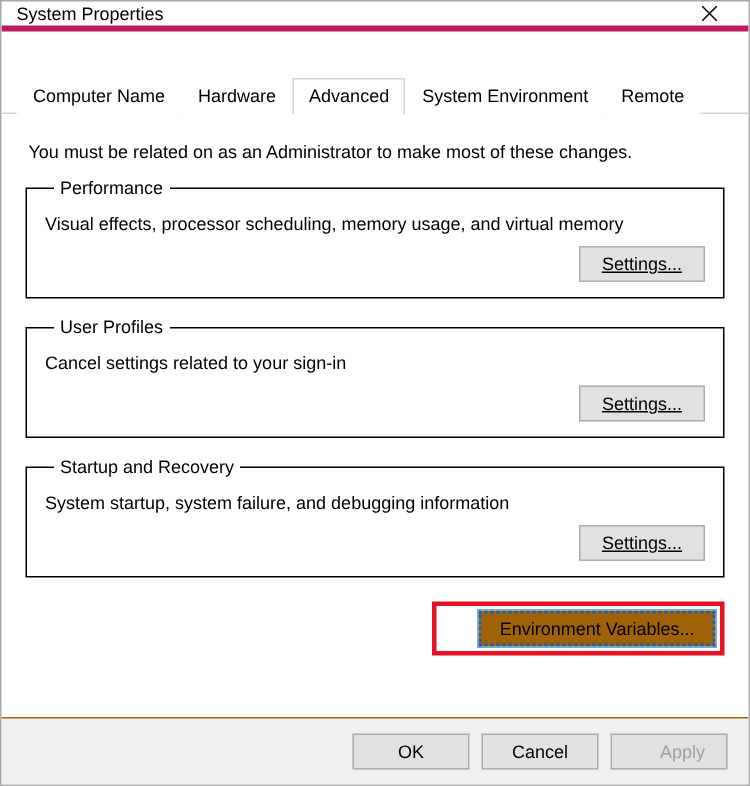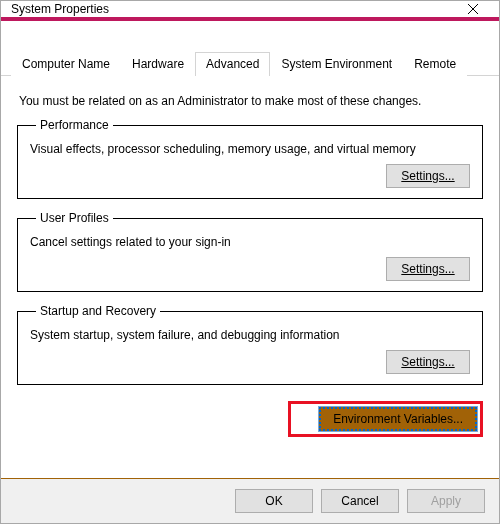--- a/index.html
+++ b/index.html
@@ -11,21 +11,21 @@
     .tab { padding: 4px 10px 5px 10px; border: 1px solid transparent; border-bottom: none; cursor: pointer; position: relative; top: 1px; background: #fff; margin-top: 22px; }
     .tab.active { border-color: #d4d4d4; background: #fff; z-index: 2; }
     .tab:not(.active) { color: #000; }
     .content { flex: 1; padding: 14px 16px 10px 16px; display: flex; flex-direction: column; }
     .intro { margin: 4px 2px 10px 2px; }
     fieldset { border: 1px solid #000000; margin-bottom: 12px; padding: 10px 12px 10px 12px; position: relative; }
     legend { padding: 0 4px; margin-left: 6px; font-size: 12px; }
     .desc { margin-bottom: 8px; }
     .btn-row { display: flex; justify-content: flex-end; margin-top: 6px; }
     button.win { background: #e1e1e1; border: 1px solid #adadad; padding: 4px 14px; min-width: 84px; cursor: pointer; font-size: 12px; }
-    button.win:disabled { color: #a0a0a0; cursor: default; }
+    button.win:disabled { color: #a0a0a0; cursor: default; text-align: right; }
     .settings-btn { text-decoration: underline; }
     .env-row { display: flex; justify-content: flex-end; margin-top: 4px; margin-bottom: 8px; }
     .env-highlight { border: 3px solid #e81123; padding: 3px; }
     .env-btn { background: #a16207; border: 2px dotted #0066cc; padding: 3px 12px; cursor: pointer; font-size: 12px; outline: 1px solid #7aa7d4; margin-left: 25px; }
     .footer { border-top: 1px solid #a16207; padding: 10px 14px; display: flex; justify-content: flex-end; gap: 8px; background: #f0f0f0; }
     .footer button.win { min-width: 78px; }
   </style>
 </head>
 <body>
 

